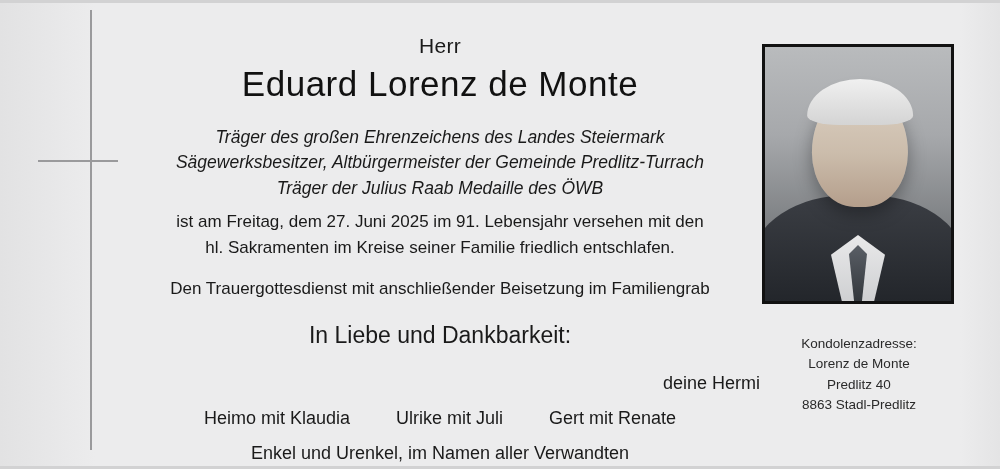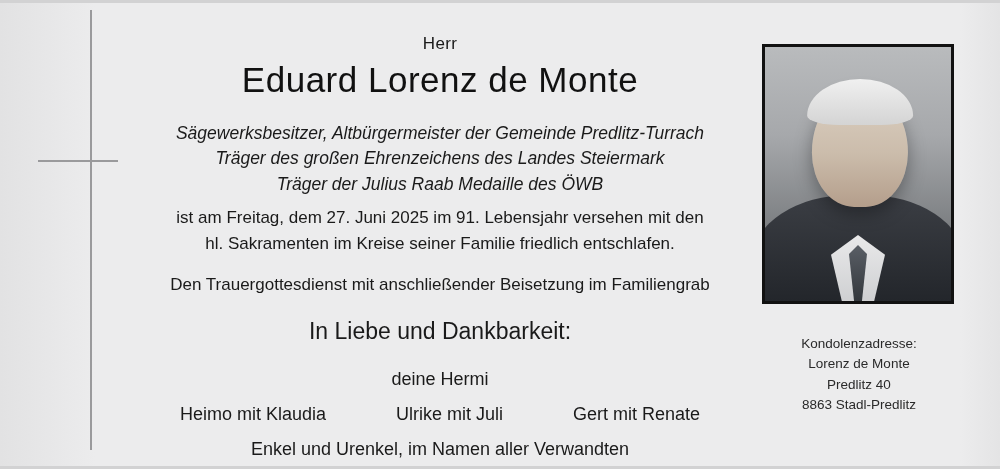--- a/index.html
+++ b/index.html
@@ -75,21 +75,21 @@
   
   .content {
     position: absolute;
     left: 120px;
     top: 34px;
     width: 640px;
     text-align: center;
     color: #1a1a1a;
   }
   .salutation {
-    font-size: 17px;
+    font-size: 21px;
     letter-spacing: 0.3px;
     margin-bottom: 6px;
   }
   .name {
     font-size: 35px;
     letter-spacing: 0.5px;
     margin: 2px 0 21px 0;
     color: #111;
   }
   .titles {
@@ -105,25 +105,26 @@
   }
   .para.second { margin-top: 16px; }
   .dedication {
     font-size: 23px;
     margin-top: 20px;
     margin-bottom: 24px;
   }
   .mourner-line {
     font-size: 18px;
     margin-top: 4px;
+    text-align: right;
   }
   .mourner-row {
     display: flex;
     justify-content: center;
-    gap: 70px;
+    gap: 46px;
     font-size: 18px;
     margin-top: 14px;
     text-align: right;
   }
   .mourner-final {
     font-size: 18px;
     margin-top: 14px;
   }
 
   
@@ -222,22 +223,22 @@
 
   <div class="cross">
     <div class="vert"></div>
     <div class="horiz"></div>
   </div>
 
   <div class="content">
     <div class="salutation">Herr</div>
     <div class="name">Eduard Lorenz de Monte</div>
     <div class="titles">
+      <div>Träger des großen Ehrenzeichens des Landes Steiermark</div>
       <div>Sägewerksbesitzer, Altbürgermeister der Gemeinde Predlitz-Turrach</div>
-      <div>Träger des großen Ehrenzeichens des Landes Steiermark</div>
       <div>Träger der Julius Raab Medaille des ÖWB</div>
     </div>
 
     <div class="para">
       <div>ist am Freitag, dem 27. Juni 2025 im 91. Lebensjahr versehen mit den</div>
       <div>hl. Sakramenten im Kreise seiner Familie friedlich entschlafen.</div>
     </div>
 
     <div class="para second">
       <div>Den Trauergottesdienst mit anschließender Beisetzung im Familiengrab</div>

